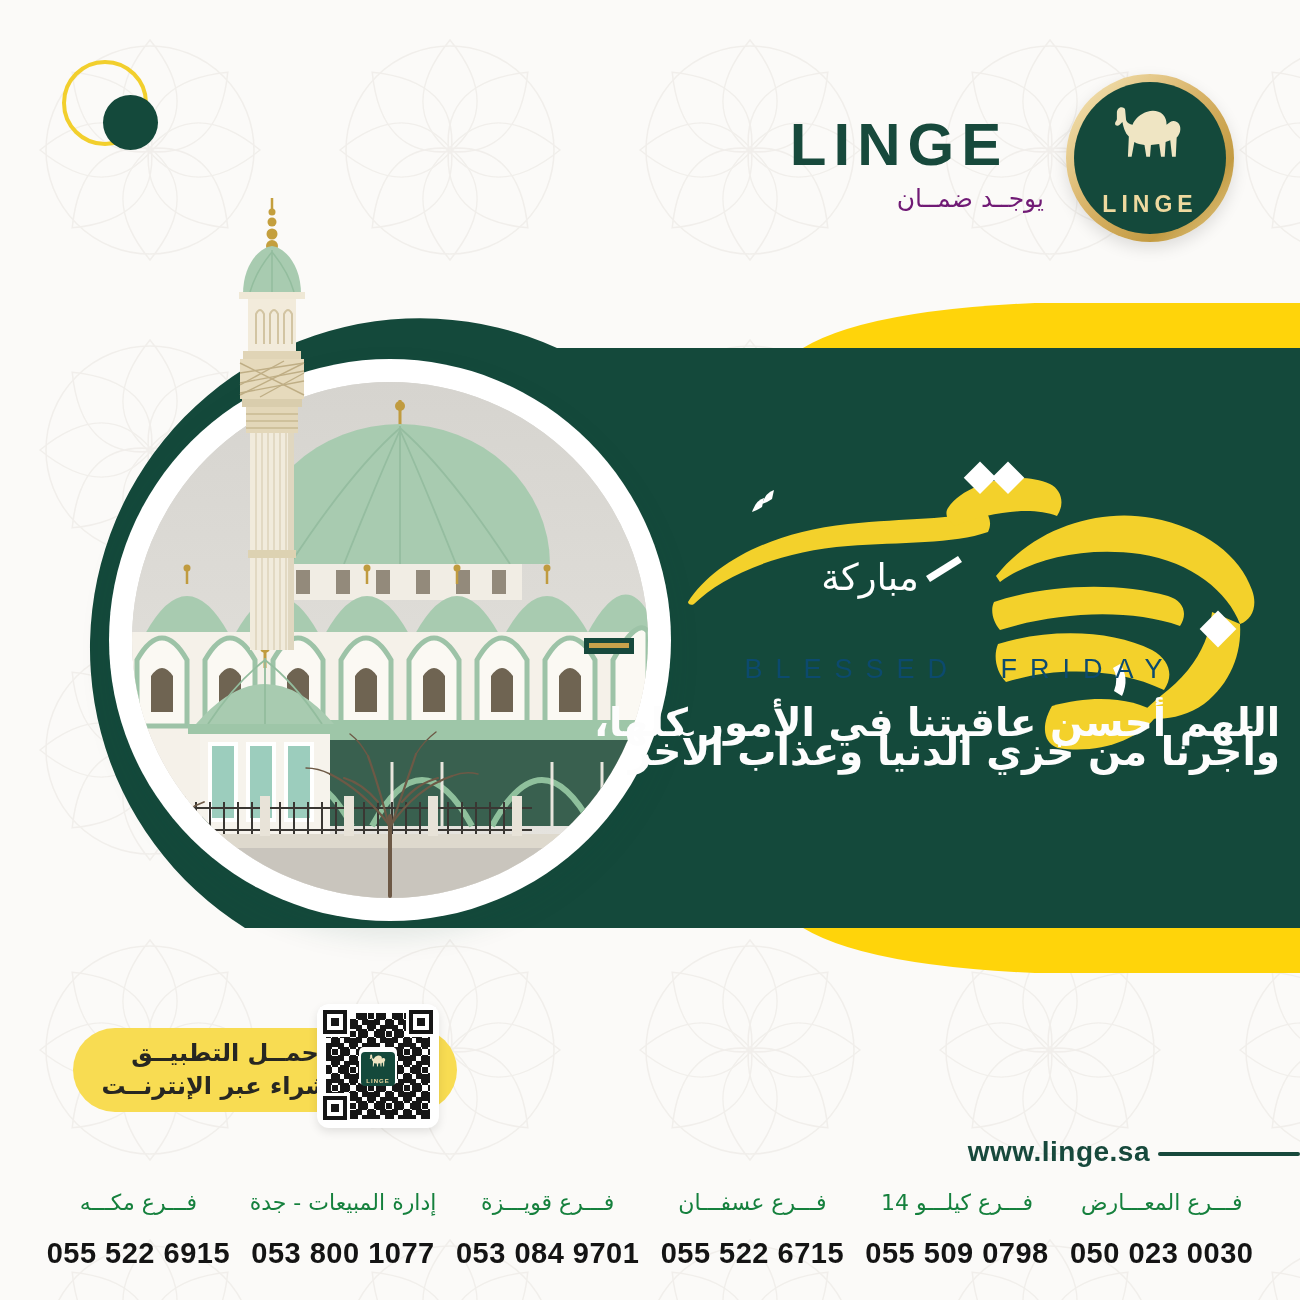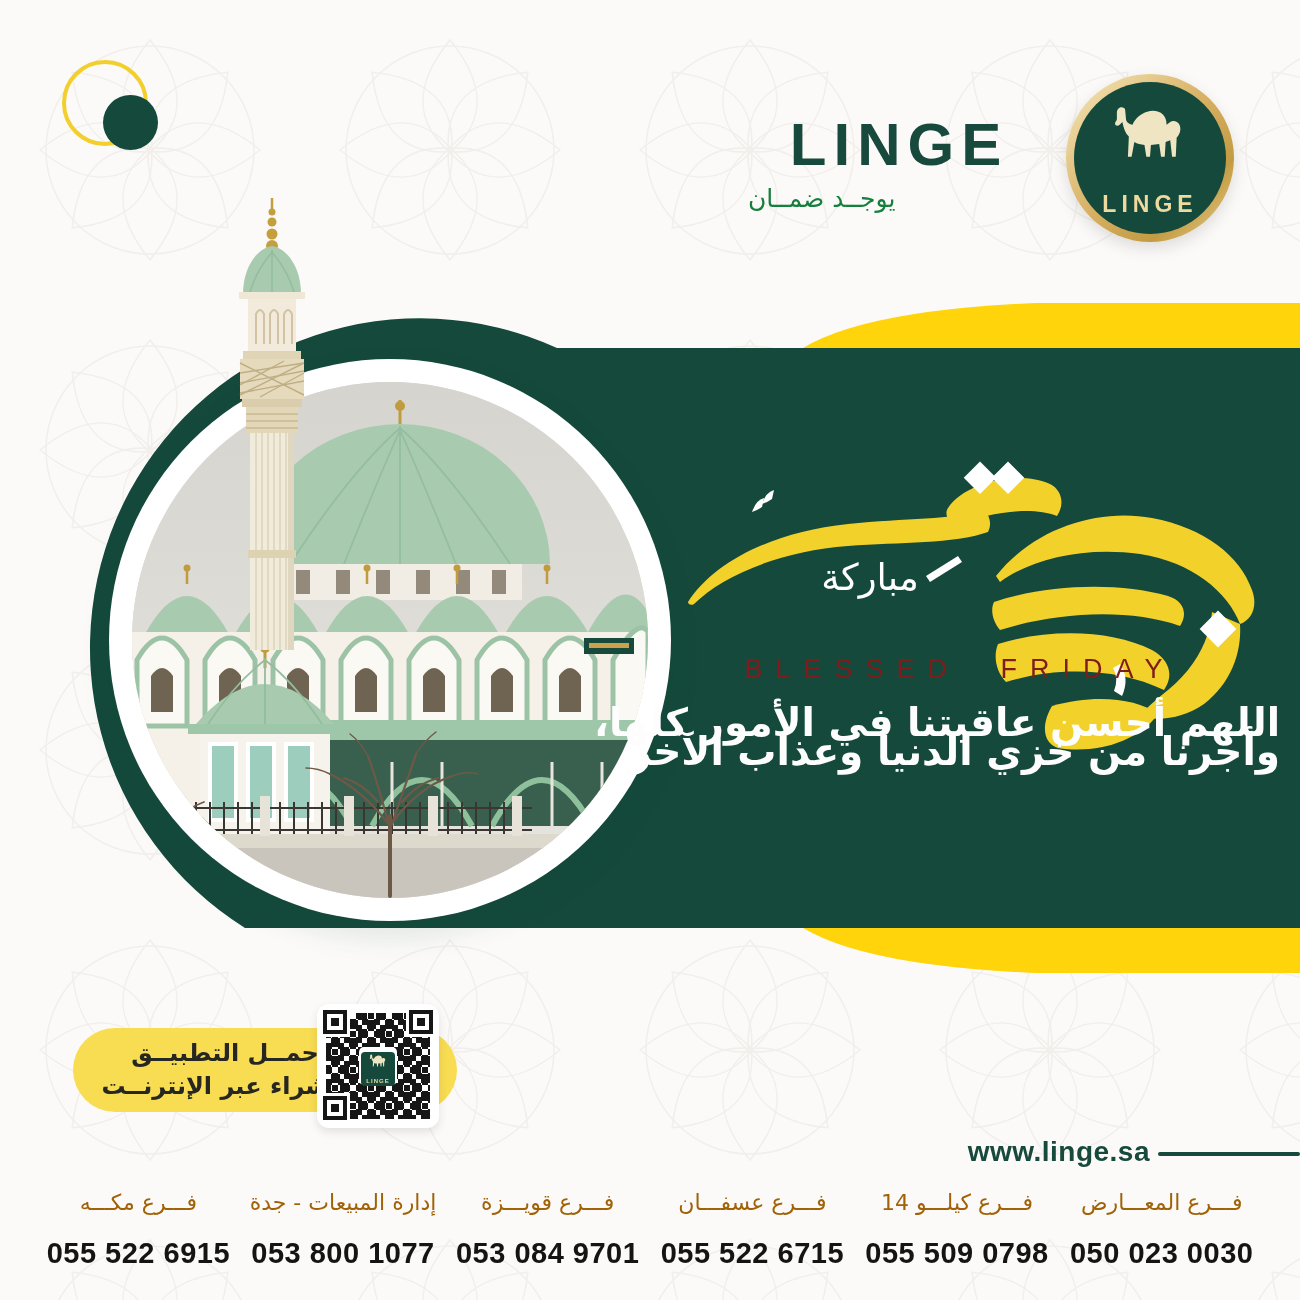--- a/index.html
+++ b/index.html
@@ -8,22 +8,22 @@
     background:#fbfaf8;font-family:"DejaVu Sans",sans-serif;
   }
   .abs{position:absolute;}
   svg{display:block;}
   .sr-only{position:absolute;width:1px;height:1px;overflow:hidden;opacity:0;pointer-events:none;}
 
   
   .wordmark{left:764px;top:110px;width:270px;text-align:center;
     font-family:"Liberation Sans",sans-serif;font-weight:bold;font-size:60px;
     letter-spacing:7px;color:#17493C;}
-  .tagline{left:748px;top:184px;width:270px;text-align:left;direction:rtl;
-    font-size:25px;color:#15803d;letter-spacing:1px;}
+  .tagline{left:774px;top:184px;width:270px;text-align:right;direction:rtl;
+    font-size:25px;color:#701a75;letter-spacing:1px;}
   .badge{left:1066px;top:74px;width:168px;height:168px;border-radius:50%;
     background:linear-gradient(135deg,#f7e9bd 0%,#d9b469 45%,#c39b42 75%,#e8d193 100%);
     box-shadow:0 6px 16px rgba(0,0,0,.12);}
   .badge-inner{position:absolute;inset:8px;border-radius:50%;background:#14493B;}
   .badge-camel{position:absolute;left:38px;top:22px;}
   .badge-label{position:absolute;left:0;right:0;bottom:24px;text-align:center;
     font-family:"Liberation Sans",sans-serif;font-weight:bold;font-size:23px;
     letter-spacing:5px;color:#eed99f;}
 
   
@@ -33,21 +33,21 @@
   
   .photo-ring{left:109px;top:359px;width:562px;height:562px;border-radius:50%;background:#ffffff;
     box-shadow:0 14px 30px rgba(20,73,59,.12);}
   .photo-clip{left:132px;top:382px;width:516px;height:516px;border-radius:50%;overflow:hidden;background:#d9d7d2;}
 
   
   .mubaraka{left:800px;top:556px;width:140px;text-align:center;direction:rtl;
     font-size:37px;color:#ffffff;}
   .blessed{left:650px;top:654px;width:620px;text-align:center;
     font-family:"Liberation Sans",sans-serif;font-weight:400;font-size:27px;
-    letter-spacing:13px;word-spacing:20px;color:#7f1d1d;white-space:nowrap;}
+    letter-spacing:13px;word-spacing:20px;color:#0c4a6e;white-space:nowrap;}
   .dua{left:640px;top:700px;width:640px;text-align:center;direction:rtl;
     font-size:39px;font-weight:bold;color:#fdfdfd;white-space:nowrap;}
   .dua2{top:729px;}
 
   
   .pill{left:73px;top:1028px;width:384px;height:84px;border-radius:42px;background:#F8DC52;}
   .pill-text{position:absolute;left:24px;top:9px;width:256px;text-align:center;direction:rtl;
     font-size:24px;color:#272722;line-height:33px;font-weight:bold;}
   .qr-box{left:317px;top:1004px;width:122px;height:124px;background:#ffffff;border-radius:12px;
     box-shadow:0 4px 10px rgba(0,0,0,.10);}
@@ -63,21 +63,21 @@
   .qr-logo-inner{width:100%;height:100%;background:#14493B;border-radius:4px;position:relative;}
   .qr-logo-label{position:absolute;left:0;right:0;bottom:2px;text-align:center;
     font-family:"Liberation Sans",sans-serif;font-weight:bold;font-size:6px;letter-spacing:1px;color:#eed99f;}
 
   
   .website{left:940px;top:1136px;width:210px;text-align:right;
     font-family:"Liberation Sans",sans-serif;font-weight:bold;font-size:28px;color:#17493C;letter-spacing:.5px;}
   .website-rule{left:1158px;top:1152px;width:142px;height:4px;background:#17493C;border-radius:2px;}
   .branches{left:36px;top:1188px;width:1228px;display:flex;flex-direction:row;}
   .branch{flex:1;text-align:center;padding:0 6px;}
-  .branch-label{direction:rtl;font-size:22px;color:#a16207;line-height:30px;white-space:nowrap;text-align:center;}
+  .branch-label{direction:rtl;font-size:22px;color:#15803d;line-height:30px;white-space:nowrap;text-align:center;}
   .branch-phone{font-family:"Liberation Sans",sans-serif;font-weight:bold;font-size:29px;
     color:#141414;letter-spacing:.5px;margin-top:19px;white-space:nowrap;}
 </style>
 </head>
 <body>
 
 <div class="canvas">
 
   <svg class="abs" width="1300" height="1300" style="left:0;top:0;opacity:.55">
     <defs>

